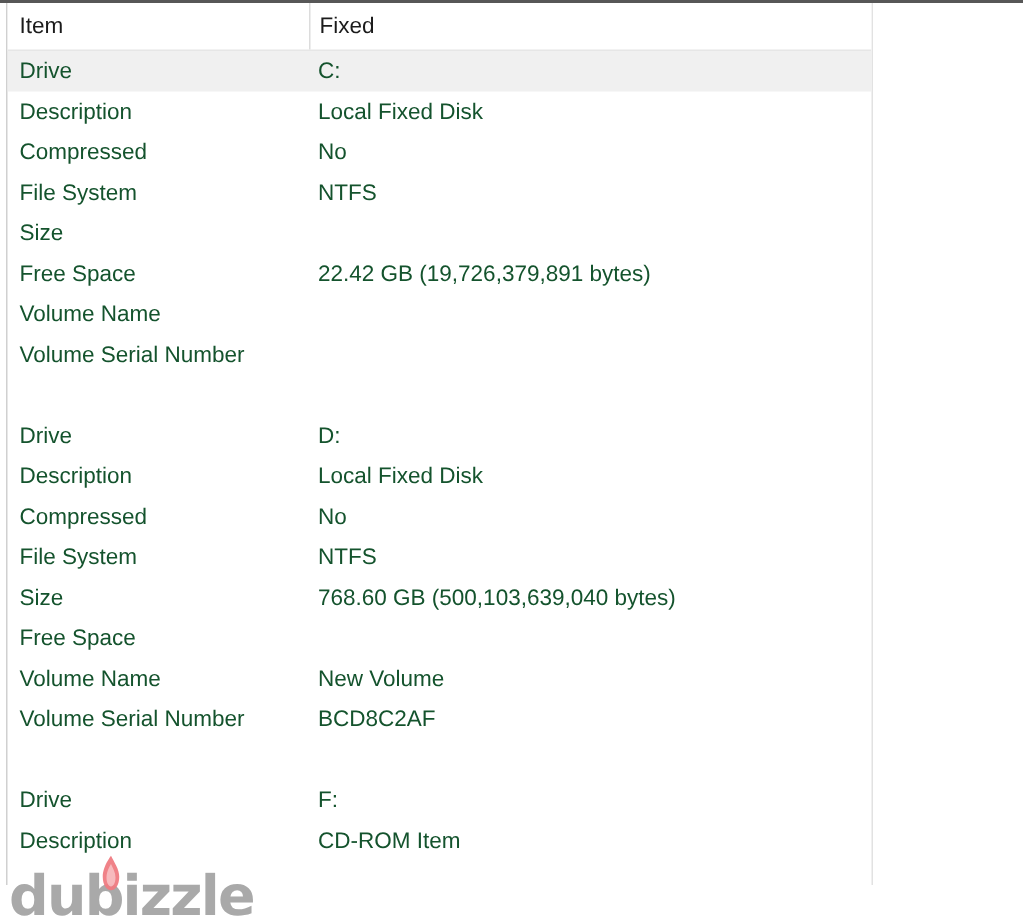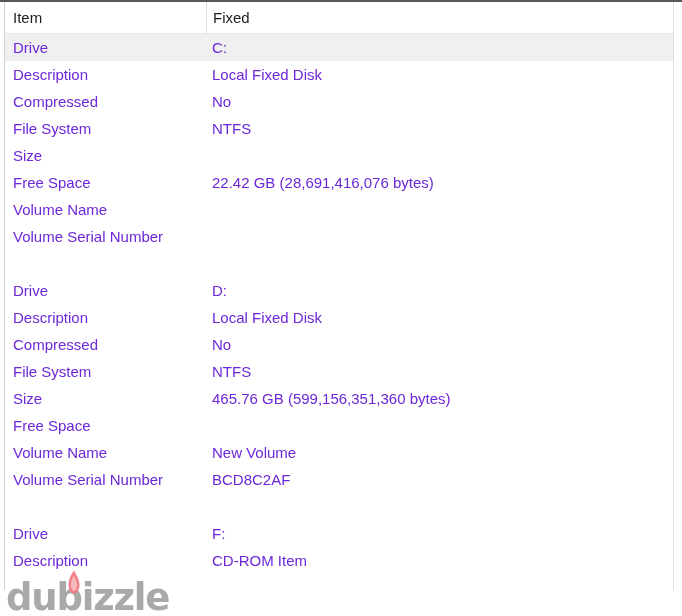--- a/index.html
+++ b/index.html
@@ -30,21 +30,21 @@
     width: 682px;
     height: 2px;
     background: #575757;
   }
 
   
   .listview {
     position: absolute;
     left: 4px;
     top: 2px;
-    width: 670px;
+    width: 578px;
     height: 588px;
     background: #ffffff;
     border-left: 1px solid #d0d0d0;
     border-right: 1px solid #e2e2e2;
     box-sizing: border-box;
     overflow: hidden;
   }
 
   
   .lv-header {
@@ -84,21 +84,21 @@
   }
   .row.blank {
     height: 27px;
   }
   .cell {
     position: absolute;
     top: 0;
     height: 27px;
     line-height: 27px;
     font-size: 15px;
-    color: #6d28d9;
+    color: #14532d;
     white-space: nowrap;
   }
   .cell-item { left: 8px; }
   .cell-value { left: 207px; }
 
   
   .watermark {
     position: absolute;
     left: 6px;
     top: 578px;
@@ -155,21 +155,21 @@
         </div>
         <div class="row">
           <div class="cell cell-item">File System</div>
           <div class="cell cell-value">NTFS</div>
         </div>
         <div class="row">
           <div class="cell cell-item">Size</div>
         </div>
         <div class="row">
           <div class="cell cell-item">Free Space</div>
-          <div class="cell cell-value">22.42 GB (28,691,416,076 bytes)</div>
+          <div class="cell cell-value">22.42 GB (19,726,379,891 bytes)</div>
         </div>
         <div class="row">
           <div class="cell cell-item">Volume Name</div>
           <div class="cell cell-value"></div>
         </div>
         <div class="row">
           <div class="cell cell-item">Volume Serial Number</div>
         </div>
         <div class="row blank"></div>
         <div class="row">
@@ -183,21 +183,21 @@
         <div class="row">
           <div class="cell cell-item">Compressed</div>
           <div class="cell cell-value">No</div>
         </div>
         <div class="row">
           <div class="cell cell-item">File System</div>
           <div class="cell cell-value">NTFS</div>
         </div>
         <div class="row">
           <div class="cell cell-item">Size</div>
-          <div class="cell cell-value">465.76 GB (599,156,351,360 bytes)</div>
+          <div class="cell cell-value">768.60 GB (500,103,639,040 bytes)</div>
         </div>
         <div class="row">
           <div class="cell cell-item">Free Space</div>
         </div>
         <div class="row">
           <div class="cell cell-item">Volume Name</div>
           <div class="cell cell-value">New Volume</div>
         </div>
         <div class="row">
           <div class="cell cell-item">Volume Serial Number</div>

